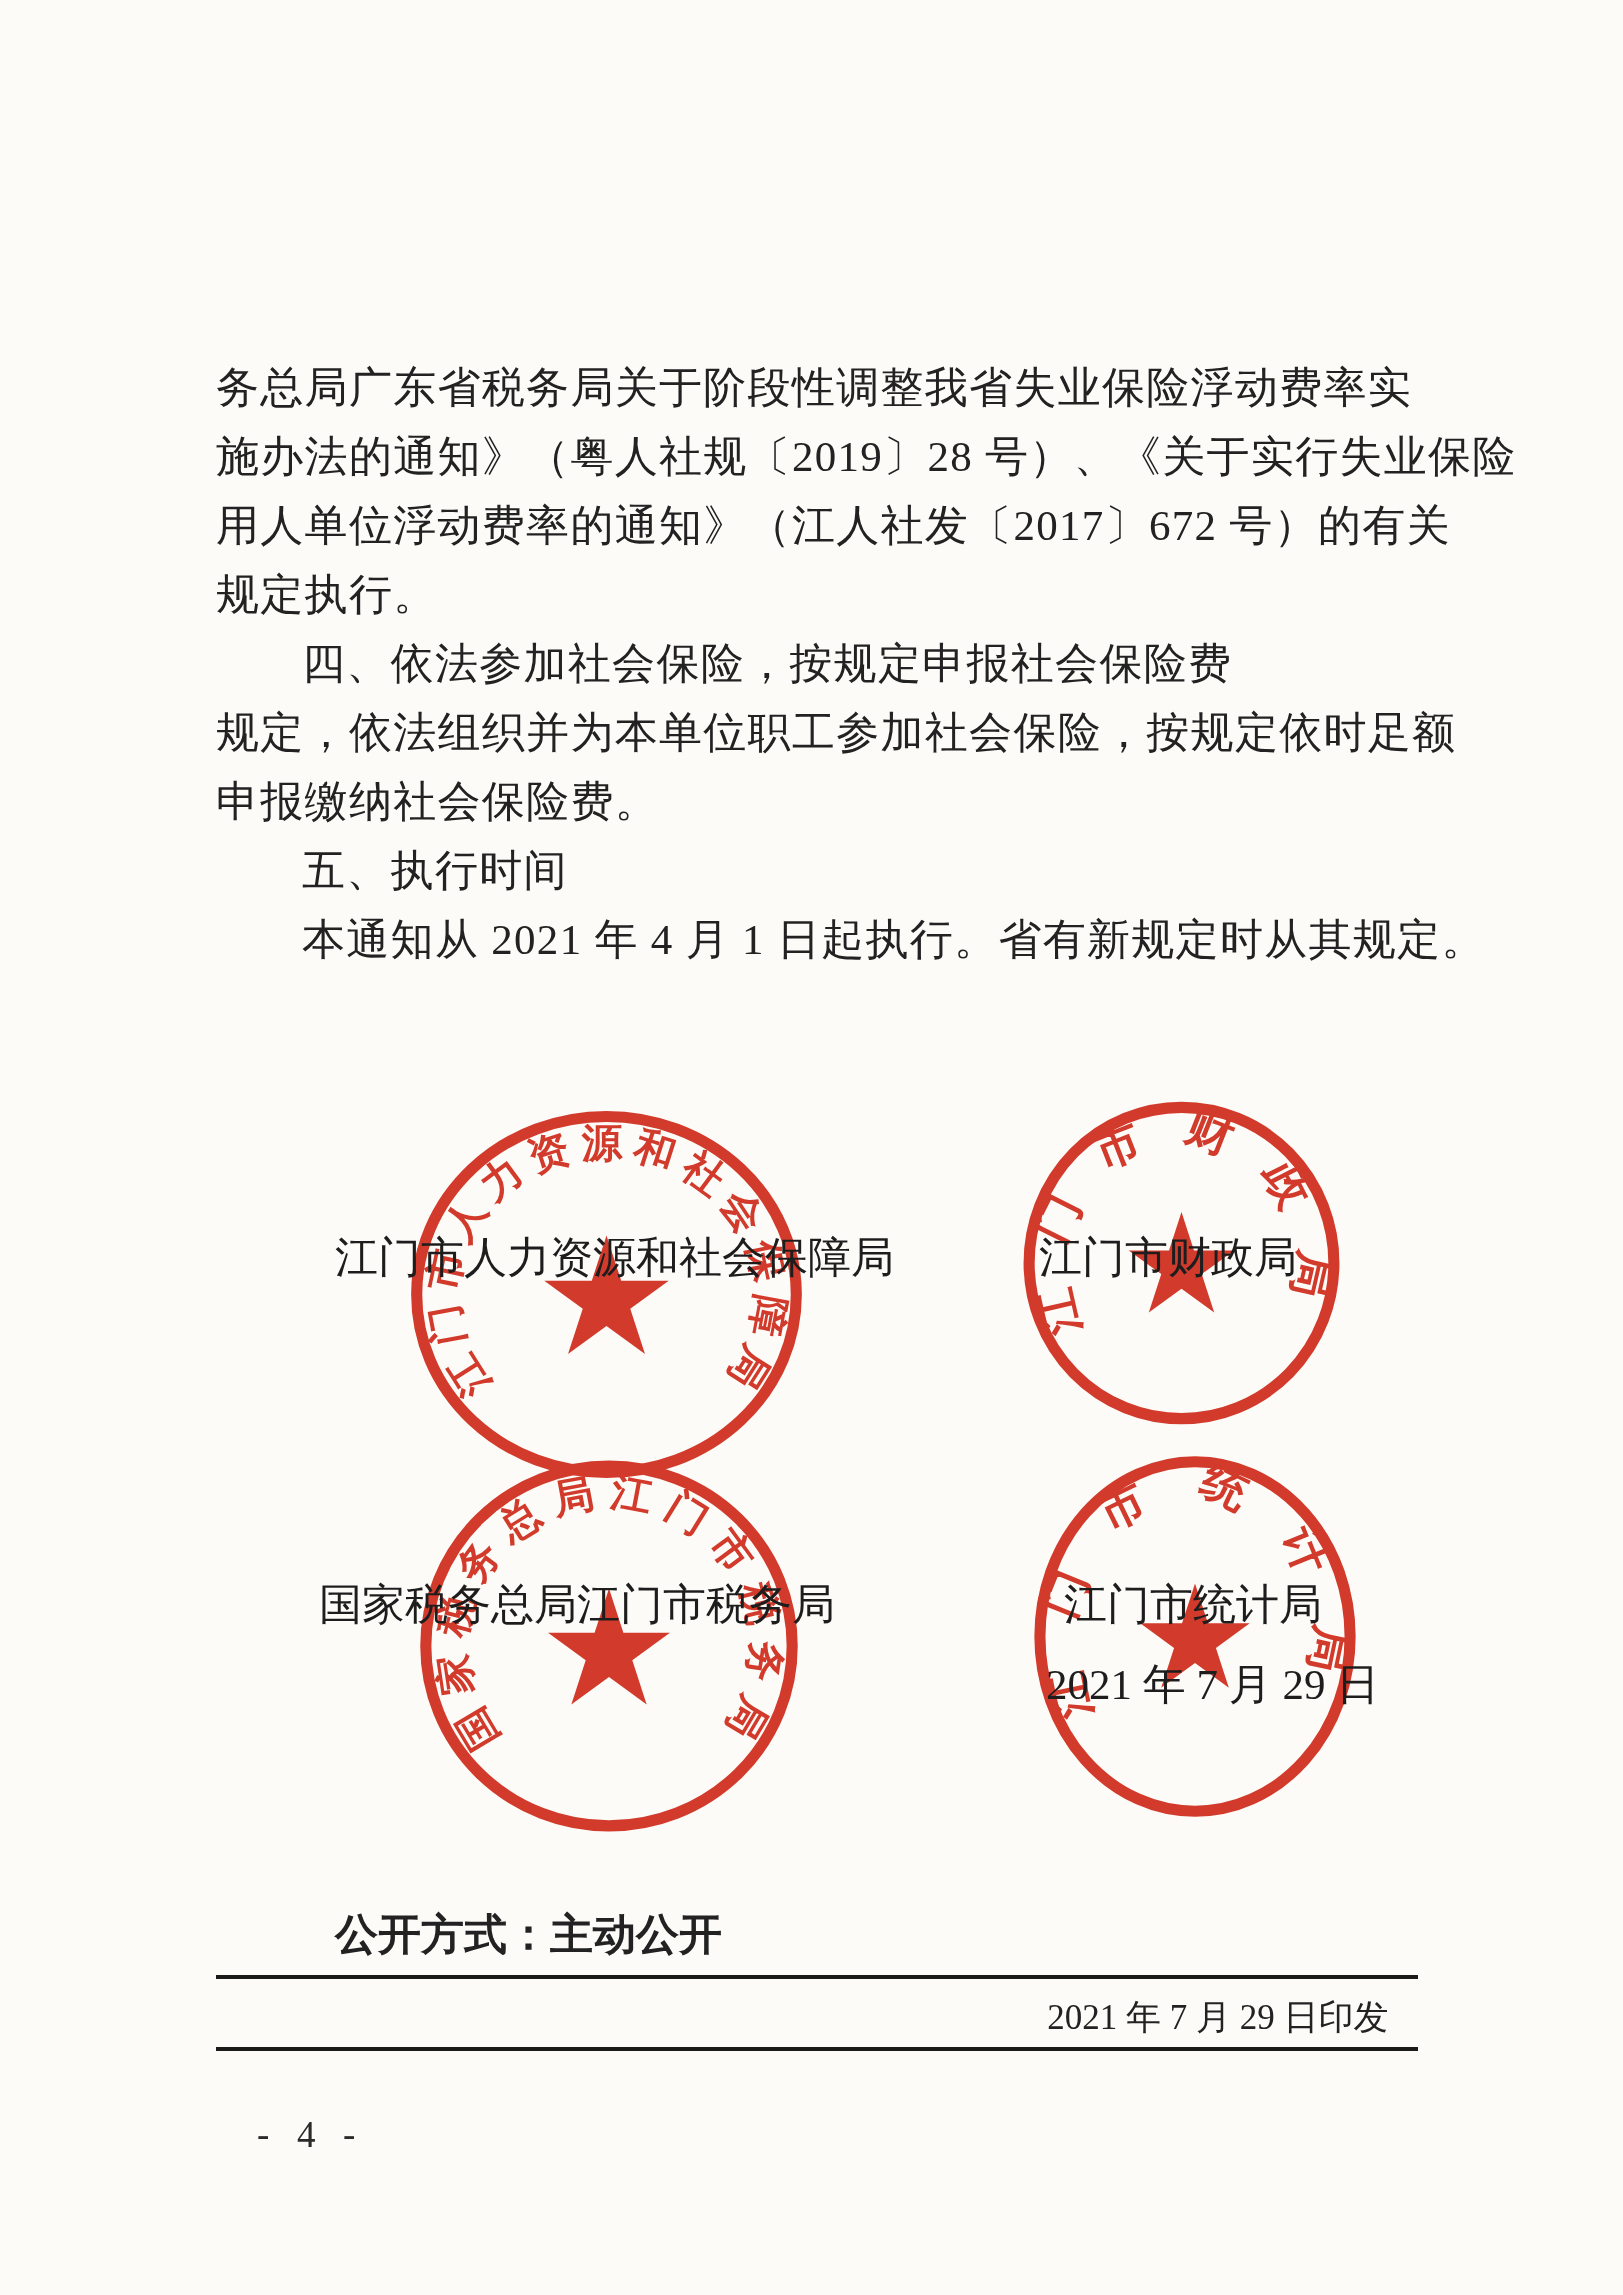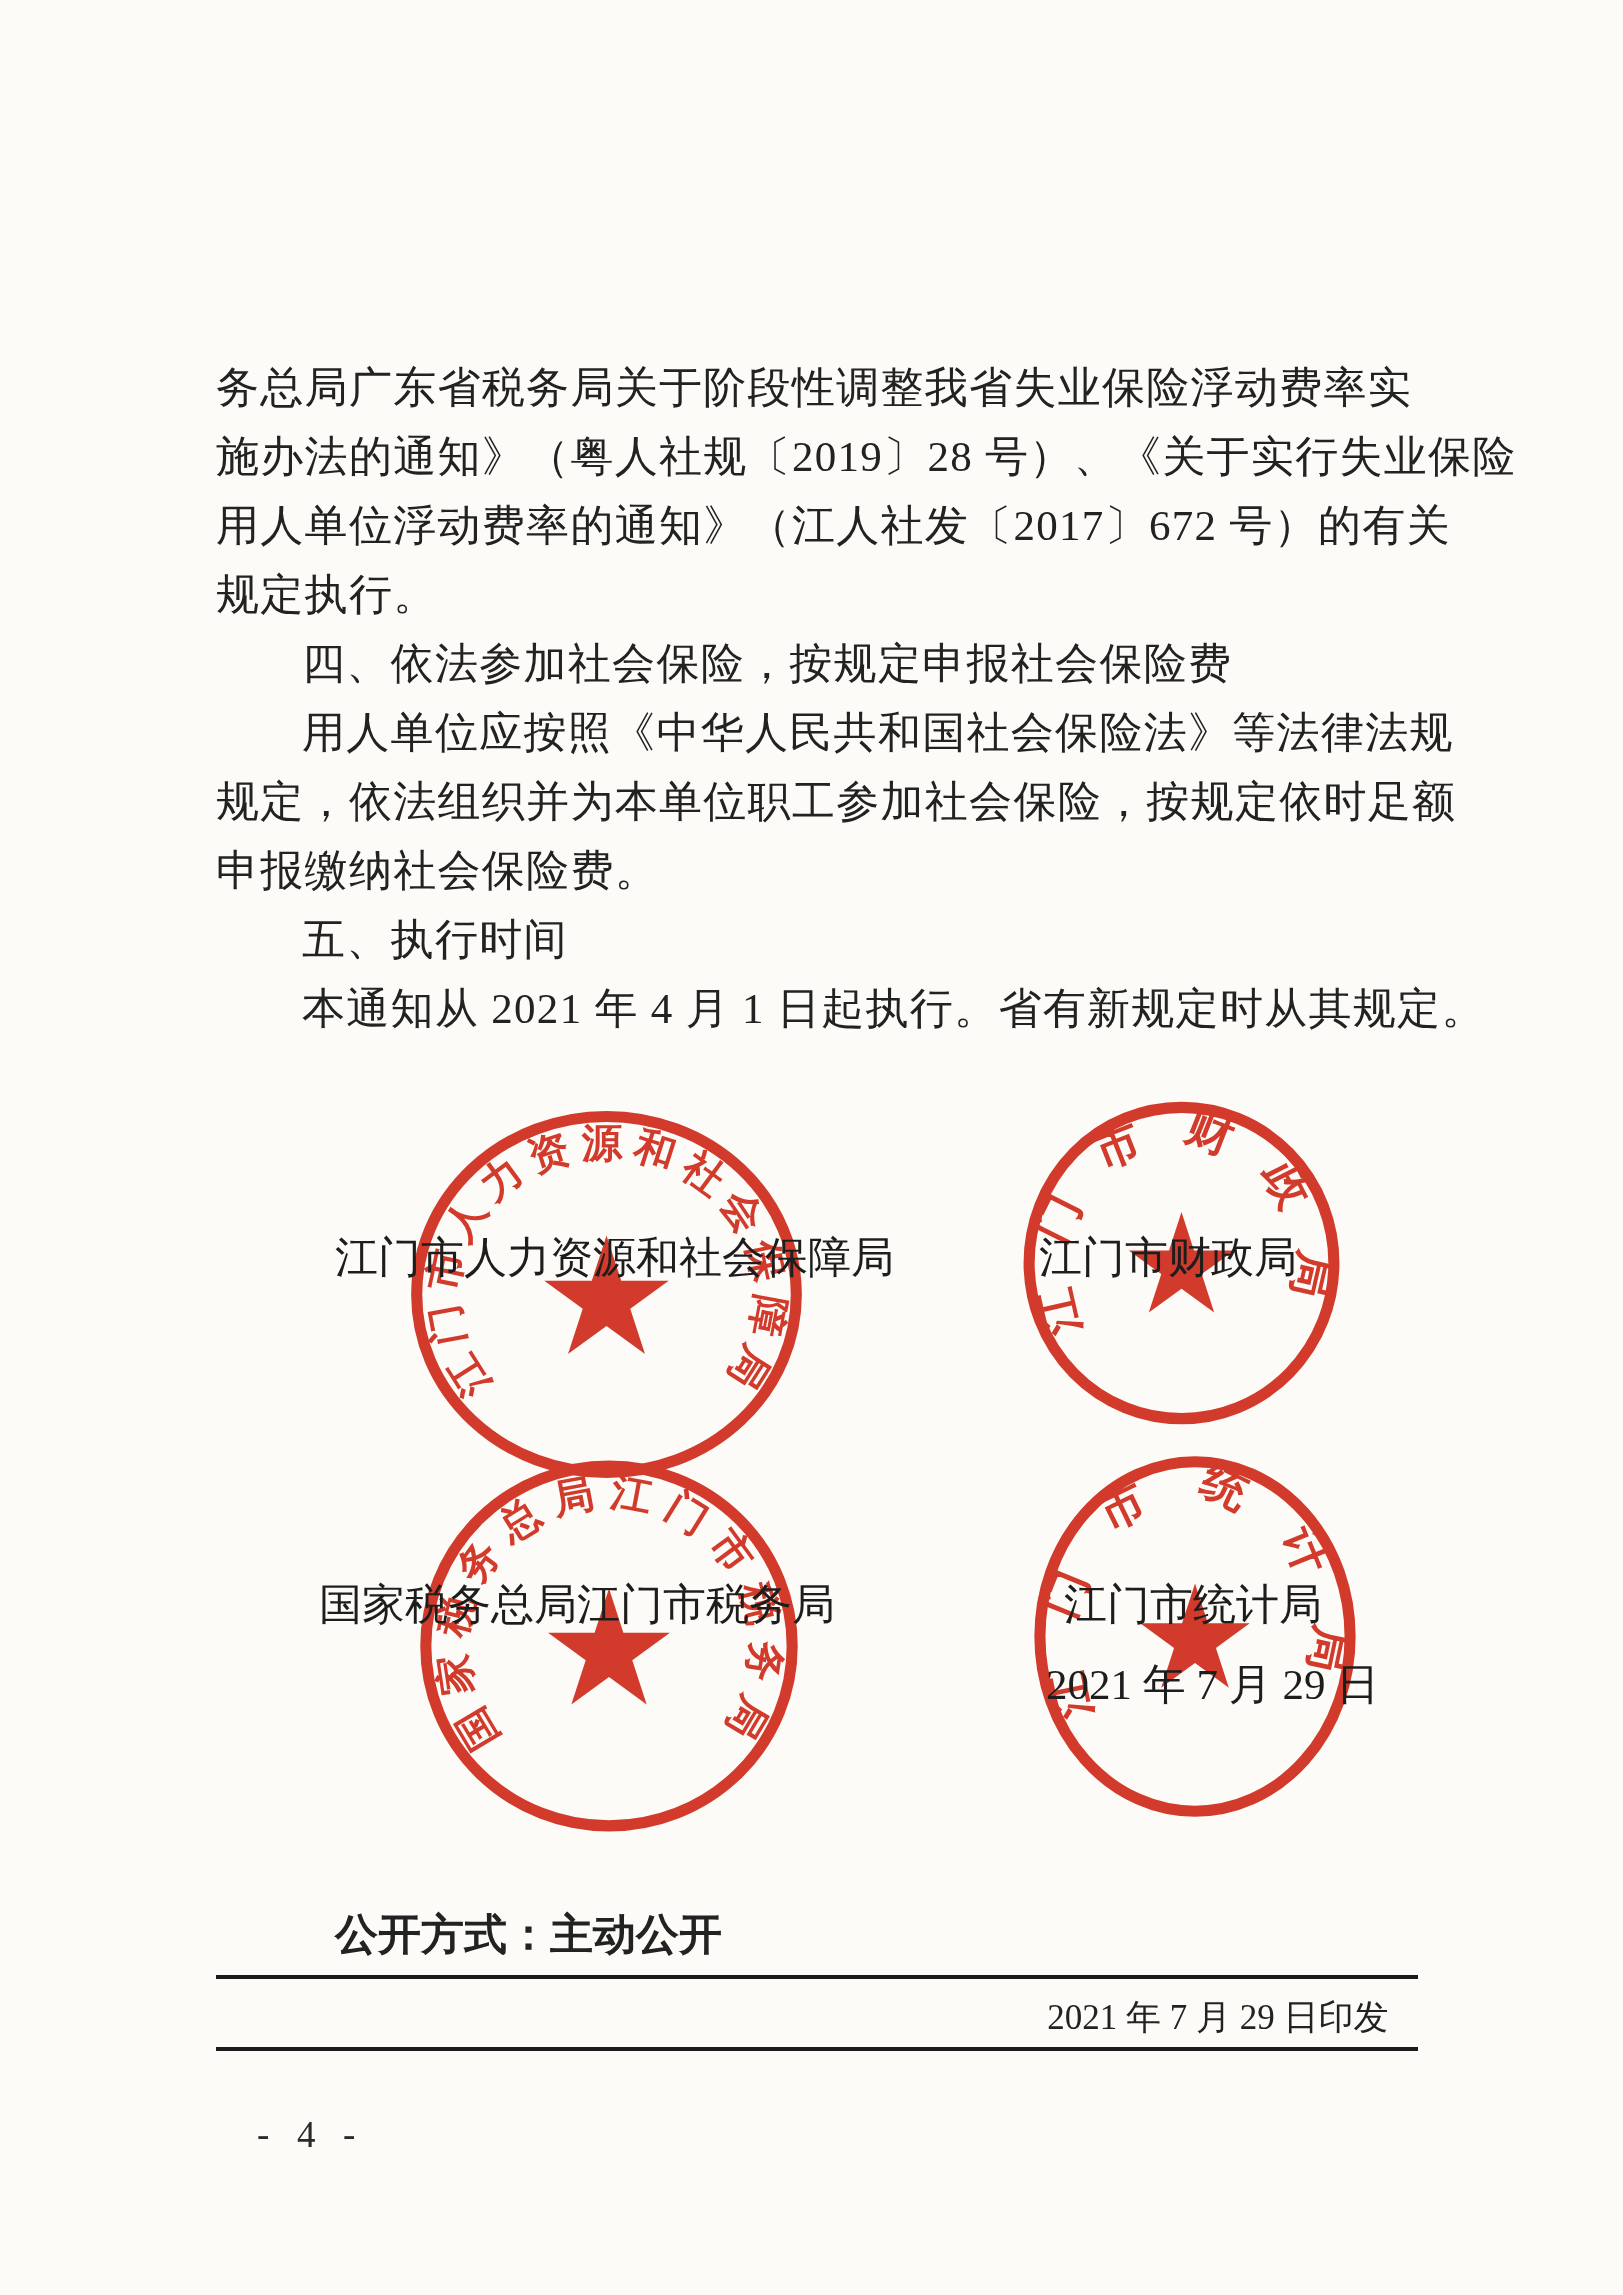--- a/index.html
+++ b/index.html
@@ -94,21 +94,20 @@
 <body>
 
 <div class="page">
 
   <div class="textflow">
     <div class="bodyline">务总局广东省税务局关于阶段性调整我省失业保险浮动费率实</div>
     <div class="bodyline">施办法的通知》（粤人社规〔2019〕28 号）、《关于实行失业保险</div>
     <div class="bodyline">用人单位浮动费率的通知》（江人社发〔2017〕672 号）的有关</div>
     <div class="bodyline">规定执行。</div>
     <div class="bodyline heading indent">四、依法参加社会保险，按规定申报社会保险费</div>
-    <div class="bodyline indent">用人单位应按照《中华人民共和国社会保险法》等法律法规</div>
     <div class="bodyline">规定，依法组织并为本单位职工参加社会保险，按规定依时足额</div>
     <div class="bodyline">申报缴纳社会保险费。</div>
     <div class="bodyline heading indent">五、执行时间</div>
     <div class="bodyline indent">本通知从 2021 年 4 月 1 日起执行。省有新规定时从其规定。</div>
   </div>
 
   <svg class="seal" style="left:406px; top:1106px;" width="401" height="377" viewBox="0 0 612 576">
     <ellipse cx="306" cy="288" rx="290" ry="272" fill="none" stroke="#d23b2b" stroke-width="17"></ellipse>
     <path id="arc1" d="M 209.6 478.3 A 228 210 0 1 1 402.4 478.3" fill="none"></path>
     <text font-size="62" letter-spacing="14">

